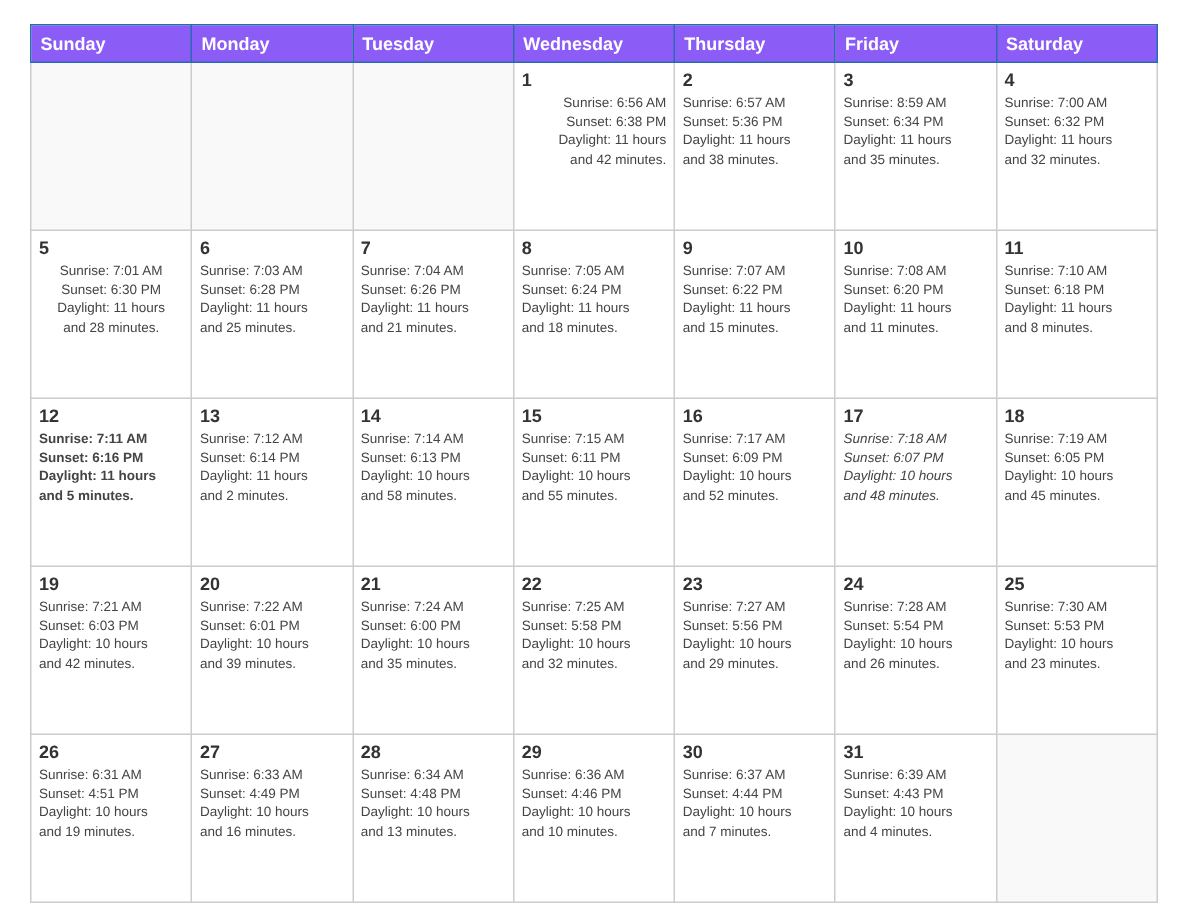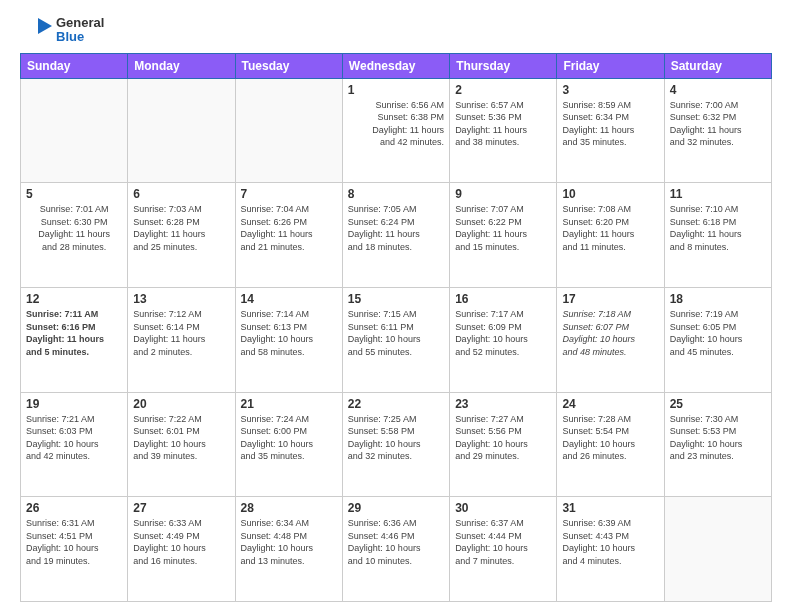--- a/index.html
+++ b/index.html
@@ -87,35 +87,20 @@
       line-height: 1.4;
     }
     .week-row td {
       height: 82px;
     }
   </style>
 </head>
 <body>
 
 <div class="page">
-  <div class="header">
-    <div class="logo">
-        <svg viewBox="0 0 32 28" width="32" height="28">
-          <polygon points="18,2 32,10 18,18" fill="#1a6abf"></polygon>
-        </svg>
-        <div>
-          <div style="font-size:13px;font-weight:bold;color:#333;line-height:1.1;">General</div>
-          <div style="font-size:13px;font-weight:bold;color:#1a6abf;line-height:1.1;">Blue</div>
-        </div>
-      </div>
-    <div class="title-block">
-      <div class="calendar-title"></div>
-      <div class="calendar-subtitle"></div>
-    </div>
-  </div>
 
   <div class="calendar">
     <table class="calendar-table">
       <thead>
         <tr>
         <th>Sunday</th>
             <th>Monday</th>
             <th>Tuesday</th>
             <th>Wednesday</th>
             <th>Thursday</th>

